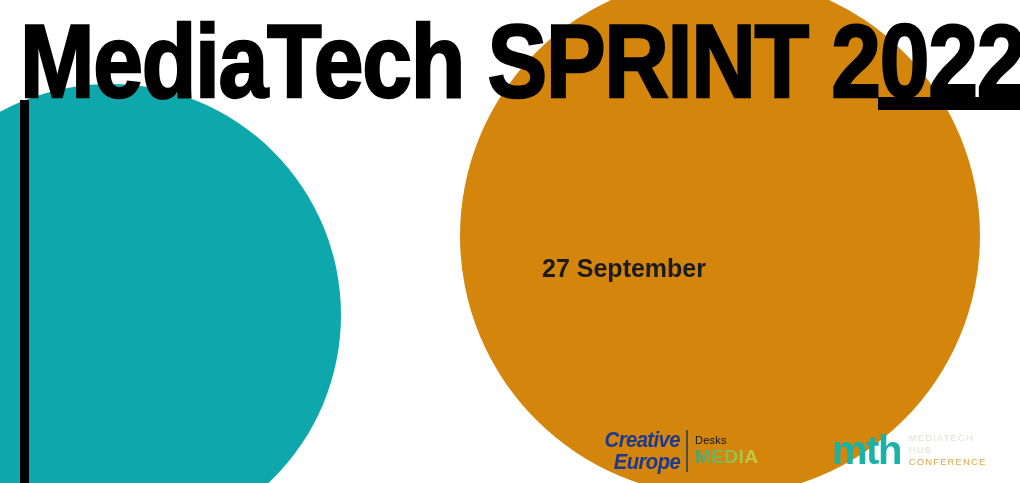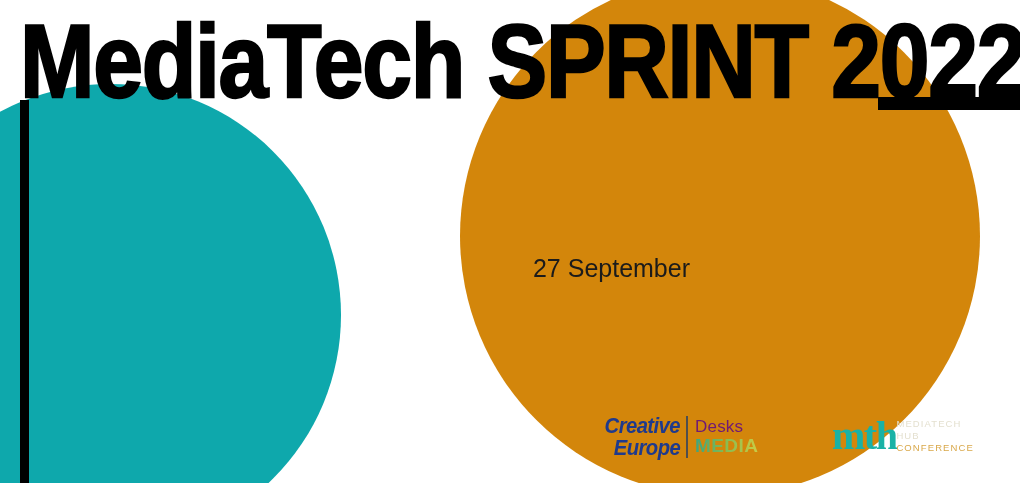--- a/index.html
+++ b/index.html
@@ -64,39 +64,39 @@
     left: 878px;
     top: 97px;
     width: 142px;
     height: 13px;
     background: #000000;
   }
 
   
   #event-info {
     position: absolute;
-    left: 0;
+    left: 16px;
     top: 250px;
     width: 690px;
     text-align: right;
     color: #1b1b1b;
     font-size: 25px;
     line-height: 36px;
-    font-weight: 400;
+    font-weight: 700;
   }
   #event-info .line {
     display: block;
     white-space: nowrap;
   }
 
   
   #logo-row {
     position: absolute;
     left: 0;
-    top: 404px;
+    top: 418px;
     width: 824px;
     height: 65px;
   }
 
   
   #logo-creative-europe {
     position: absolute;
     left: 598px;
     top: 7px;
     display: flex;
@@ -125,22 +125,22 @@
     background: #4e4e4e;
     margin: 0 7px 0 6px;
   }
   #ce-sub {
     display: flex;
     flex-direction: column;
     justify-content: center;
     line-height: 1.08;
   }
   #ce-desks {
-    font-size: 17px;
-    color: #701a75;
+    font-size: 11px;
+    color: #0f172a;
     letter-spacing: 0.2px;
   }
   #ce-media {
     font-weight: 700;
     font-size: 19px;
     letter-spacing: 0.4px;
     background: linear-gradient(90deg, #2da88d 0%, #7bbf5a 45%, #c9d34a 100%);
     -webkit-background-clip: text;
     background-clip: text;
     color: transparent;
@@ -150,29 +150,29 @@
   
   #logo-mth {
     position: absolute;
     left: 832px;
     top: 6px;
     display: flex;
     align-items: center;
     height: 52px;
   }
   #mth-mark {
-    font-family: Liberation Serif, serif;
+    font-family: Liberation Sans, sans-serif;
     font-weight: 700;
     font-size: 40px;
     line-height: 40px;
     letter-spacing: -1.5px;
     color: #19b2a6;
   }
   #mth-sub {
-    margin-left: 0;
+    margin-left: 8px;
     display: flex;
     flex-direction: column;
     line-height: 1.25;
     color: #e4e0cf;
   }
   #mth-sub span {
     font-size: 9.5px;
     letter-spacing: 1.1px;
   }
   #mth-sub .l2 { color: #d9a84a; }

